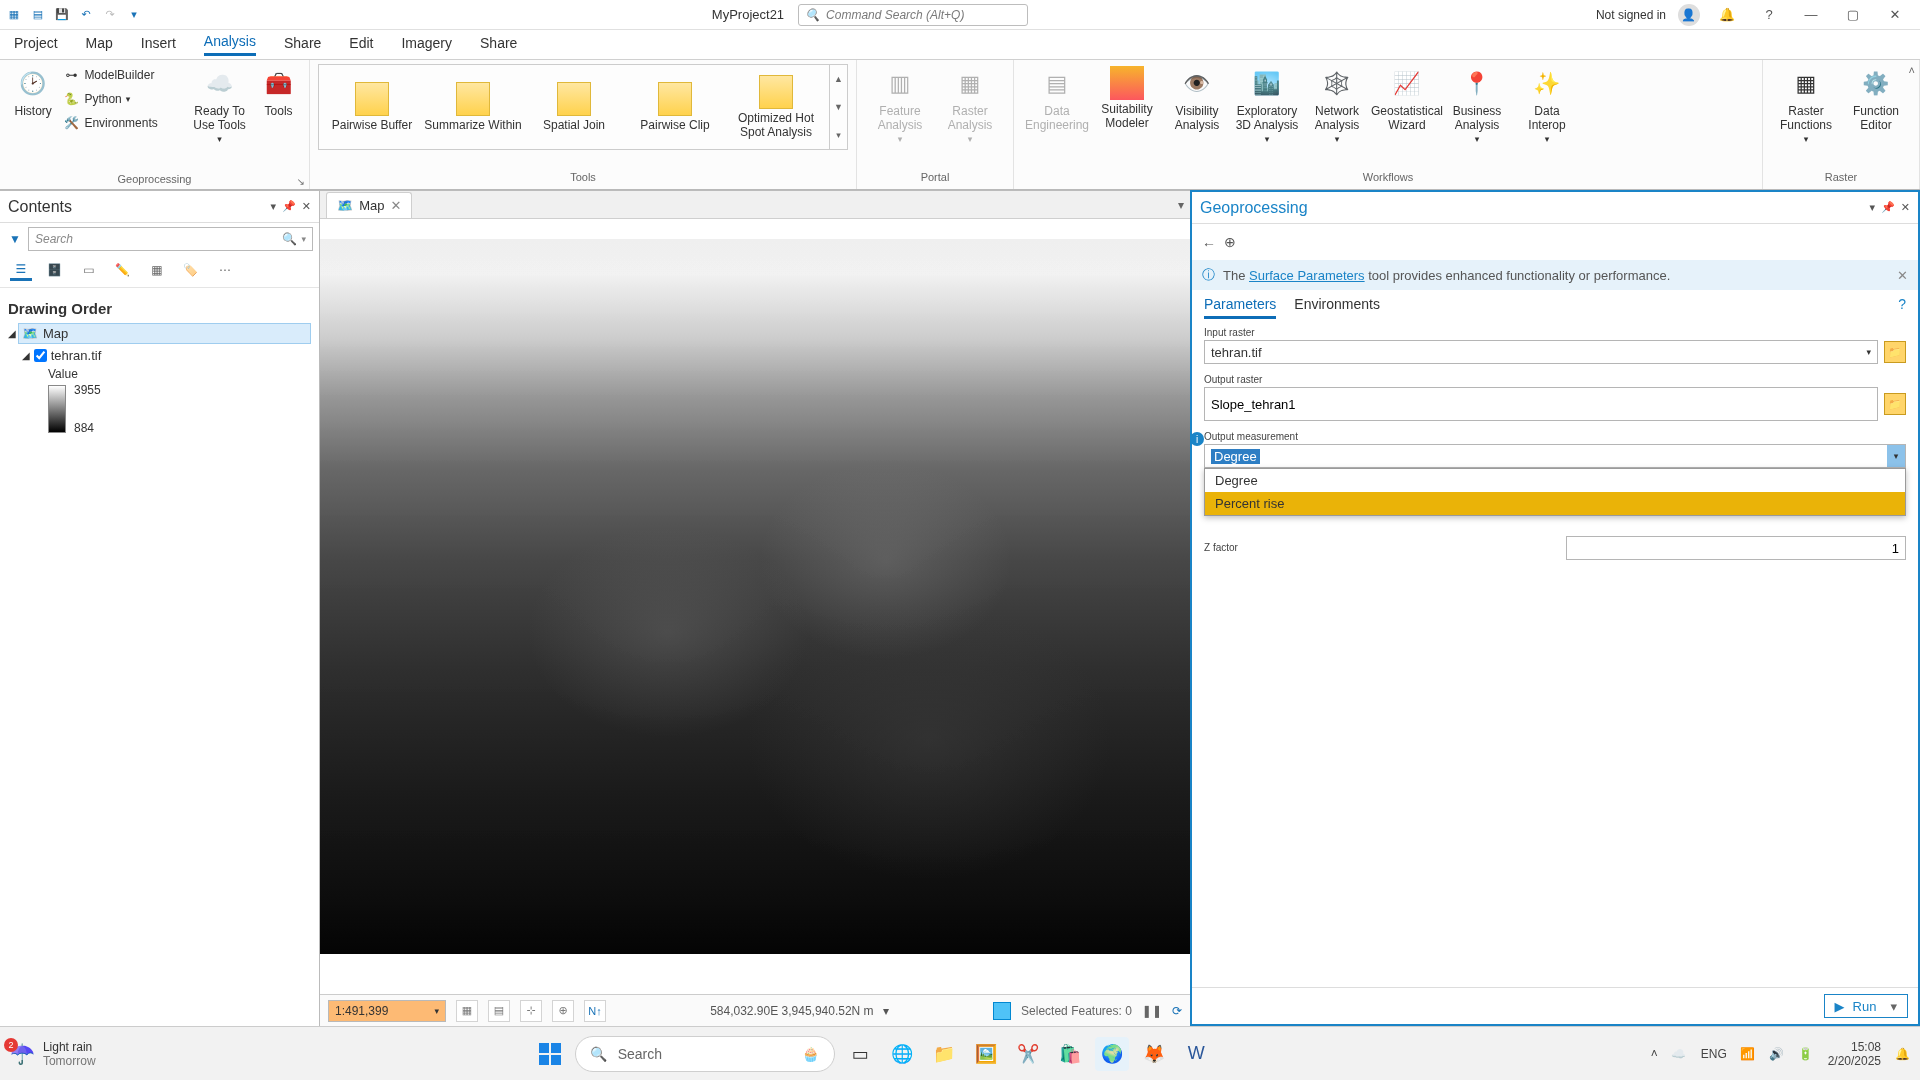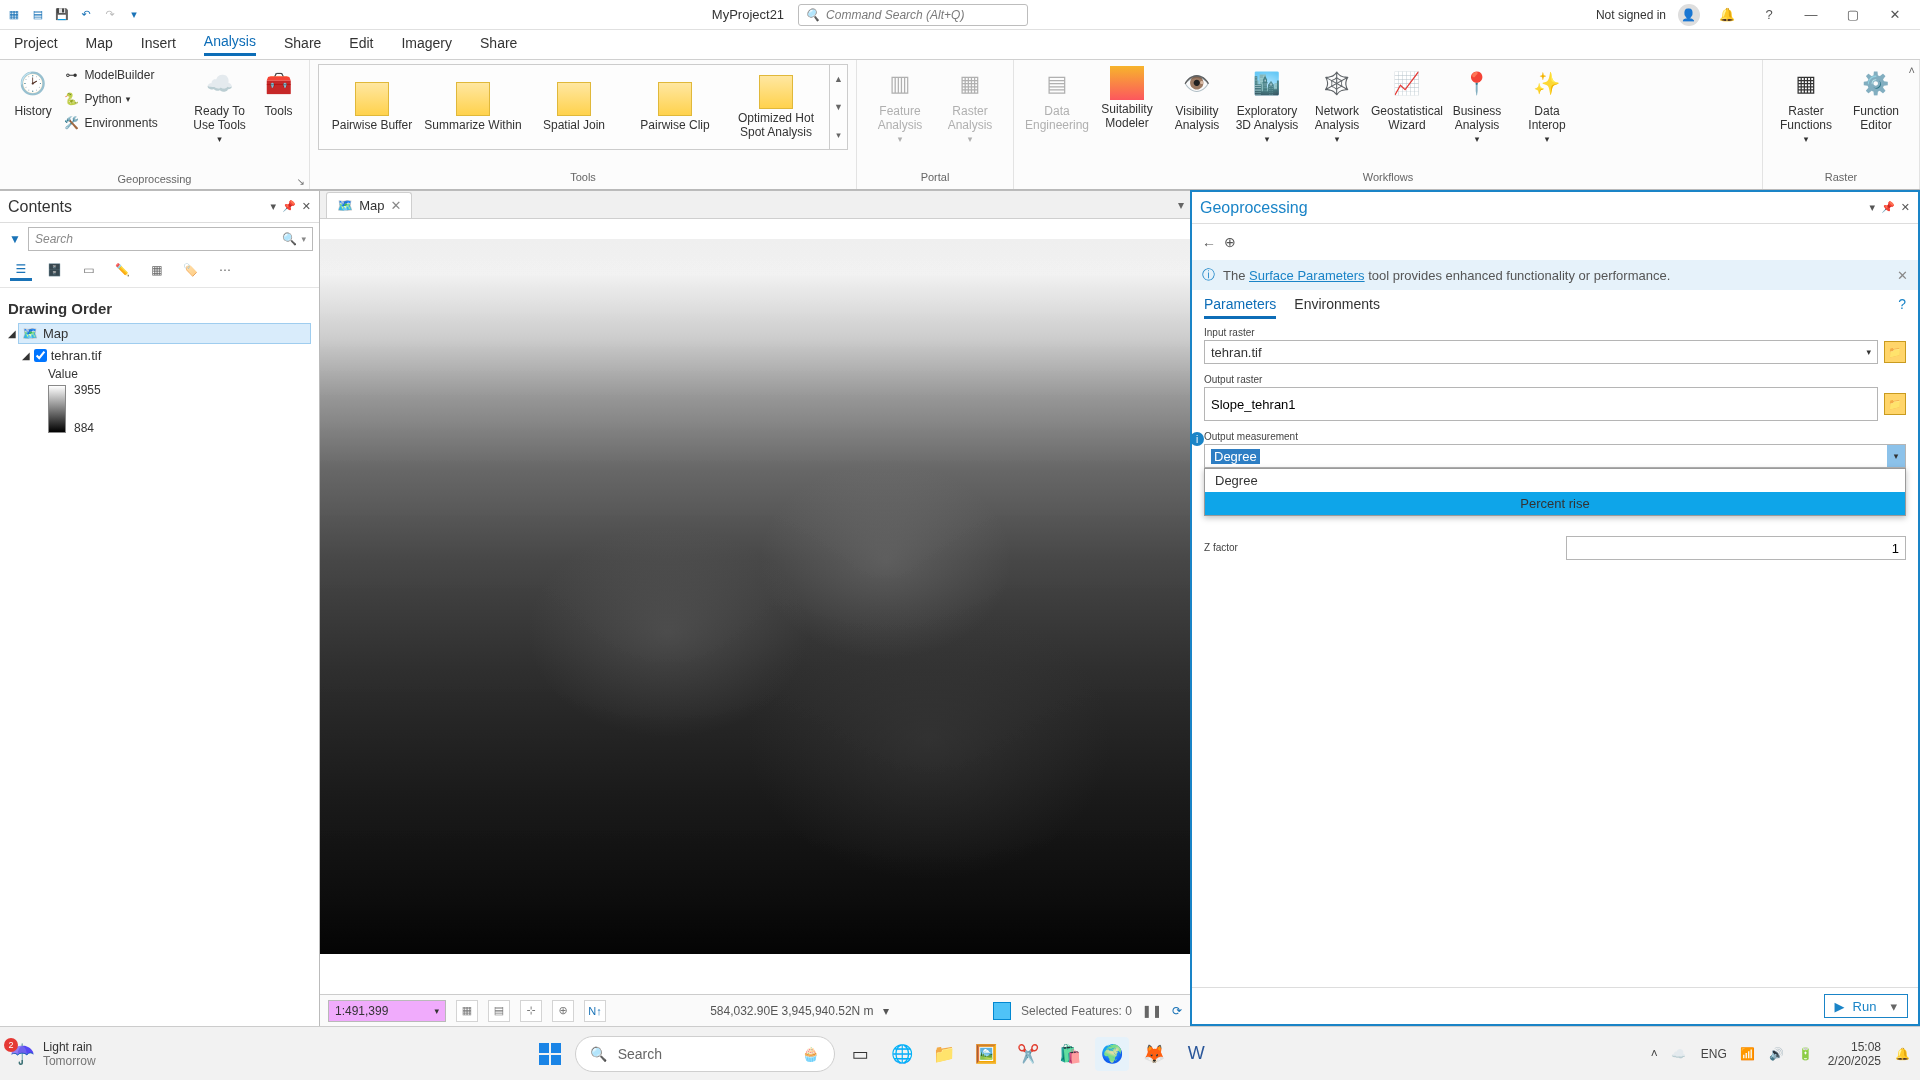--- a/index.html
+++ b/index.html
@@ -70,21 +70,21 @@
 .maptabs .dd { margin-left:auto; margin-right:6px; color:#666; cursor:pointer; }
 .map-canvas { flex:1; position:relative; background:#fff; overflow:hidden; }
 .terrain { position:absolute; left:0; right:0; top:20px; bottom:40px; background:
   radial-gradient(ellipse 200px 150px at 40% 55%, rgba(120,120,120,0.35), transparent 70%),
   radial-gradient(ellipse 180px 140px at 65% 45%, rgba(150,150,150,0.3), transparent 70%),
   radial-gradient(ellipse 260px 200px at 70% 70%, rgba(70,70,70,0.5), transparent 70%),
   linear-gradient(180deg, #eee 0%, #f0f0f0 5%, #ccc 14%, #9a9a9a 22%, #6d6d6d 32%, #4d4d4d 45%, #363636 60%, #222 78%, #161616 92%, #0d0d0d 100%);
   filter: contrast(1.08) brightness(0.97);
 }
 .map-status { height:32px; border-top:1px solid #ccc; background:#fafafa; display:flex; align-items:center; gap:10px; padding:0 8px; font-size:12px; }
-.scale-combo { width:118px; height:22px; border:1px solid #b9b9b9; background:#f0abfc; display:flex; align-items:center; justify-content:space-between; padding:0 6px; }
+.scale-combo { width:118px; height:22px; border:1px solid #b9b9b9; background:#fdba74; display:flex; align-items:center; justify-content:space-between; padding:0 6px; }
 .sbtn { width:22px; height:22px; border:1px solid #d4d4d4; display:flex;align-items:center;justify-content:center; color:#7a7a7a; font-size:11px; cursor:pointer; background:#fff; }
 .map-status .coords { flex:1; text-align:center; color:#555; }
 .map-status .right { display:flex; align-items:center; gap:10px; color:#666; }
 .sel-ico { width:18px; height:18px; display:inline-block; background:#4fc3f7; border:1px solid #0288d1; }
 
 
 .gp { width: 730px; border:2px solid #1a84c7; background:#fff; display:flex; flex-direction:column; }
 .gp-toolbar { height:36px; display:flex; align-items:center; padding:0 10px; color:#555; font-size:14px; }
 .gp-toolbar .back { cursor:pointer; width:22px; }
 .gp-toolbar .tool-title { flex:1; text-align:center; font-size:16px; }
@@ -101,21 +101,21 @@
 .fld .inline { display:flex; gap:6px; align-items:center; }
 .textin { flex:1; height:24px; border:1px solid #b5b5b5; background:#fff; padding:16px 6px; font-size:13px; }
 .combo { flex:1; height:24px; border:1px solid #b5b5b5; background:#fff; display:flex; align-items:center; justify-content:space-between; padding:0 6px; font-size:13px; }
 .combo .dd { background:#c8dff3; width:18px; height:22px; display:flex;align-items:center;justify-content:center; margin-right:-6px; font-size:9px; }
 .combo.open .dd { background:#8cc2ea; }
 .combo .sel { background:#2d7ec4; color:#fff; padding:0 3px; }
 .browse { width:22px; height:22px; background:#ffd56a; border:1px solid #c99b1f; cursor:pointer; display:flex;align-items:center;justify-content:center; font-size:11px; }
 .info-dot { position:absolute; left:-14px; top:1px; width:14px;height:14px; border-radius:50%; background:#1a84c7; color:#fff; font-size:10px; display:flex;align-items:center;justify-content:center; }
 .dropdown-pop { position:absolute; left:0; right:0; top:24px; border:1px solid #9a9a9a; background:#fff; box-shadow:0 2px 6px rgba(0,0,0,0.25); z-index:10; }
 .dropdown-pop .opt { padding:4px 10px; font-size:13px; cursor:pointer; }
-.dropdown-pop .opt.hl { background:#0ea5e9;text-align:center; }
+.dropdown-pop .opt.hl { background:#eab308; }
 .zrow { display:flex; align-items:center; gap:10px; }
 .zrow input { width:340px; height:24px; border:1px solid #b5b5b5; text-align:right; padding:0 6px; font-size:13px; }
 .gp-footer { margin-top:auto; border-top:1px solid #ddd; padding:6px 10px; display:flex; justify-content:flex-end; }
 .run-btn { height:24px; border:1px solid #1a84c7; background:#fff; display:flex; align-items:center; gap:8px; padding:0 10px; font-size:13px; cursor:pointer; color:#1a84c7; }
 .run-btn .dd { margin-left:6px; color:#666; }
 
 
 .taskbar { position:absolute; left:0; right:0; bottom:0; height:54px; background:#f2f2f2; border-top:1px solid #ccc; display:flex; align-items:center; padding:0 10px; gap:12px; }
 .weather { display:flex; align-items:center; gap:8px; font-size:12px; color:#333; }
 .weather .ico { position:relative; font-size:20px; }

